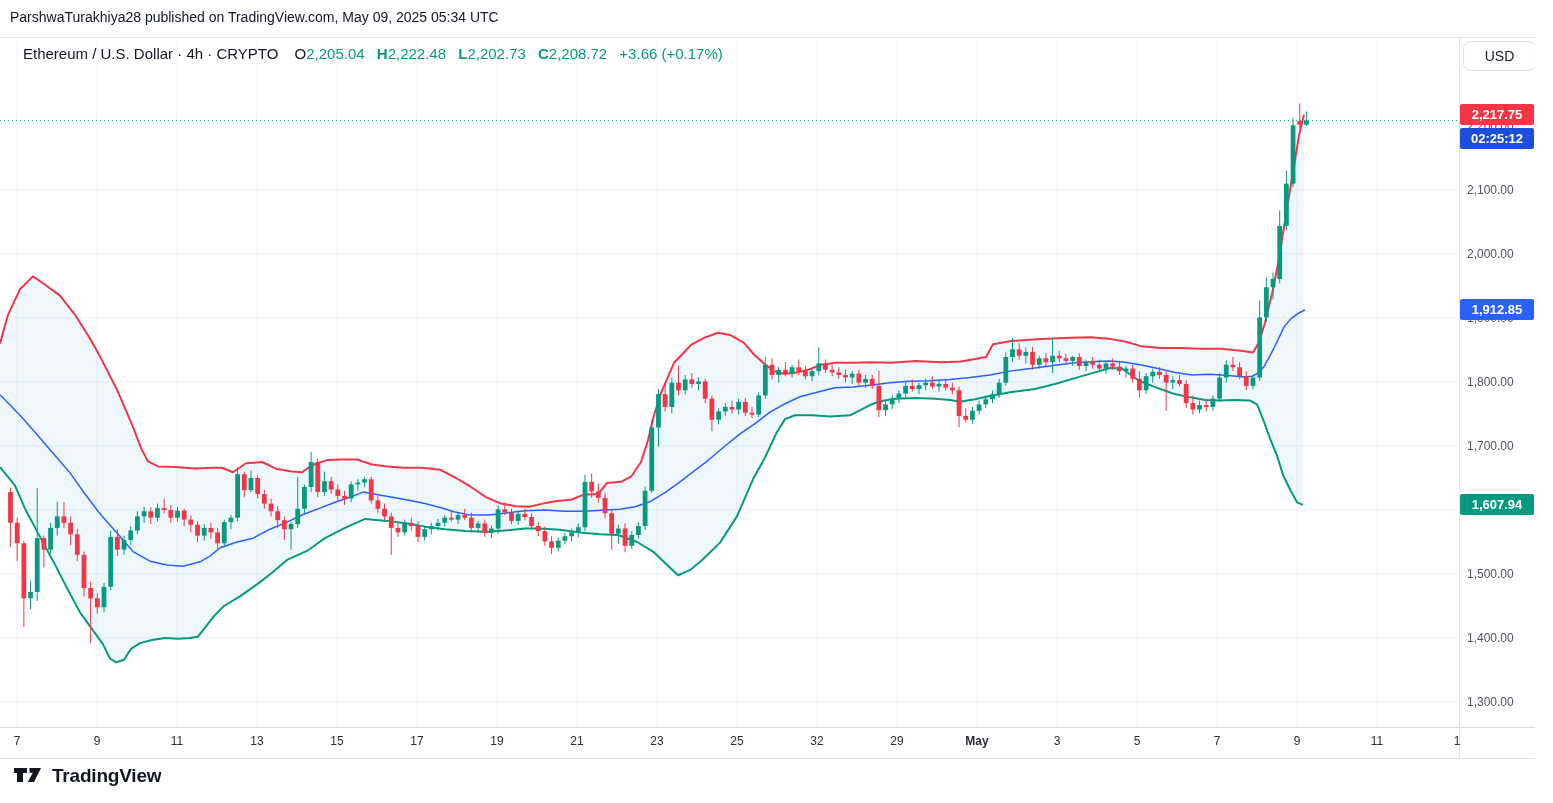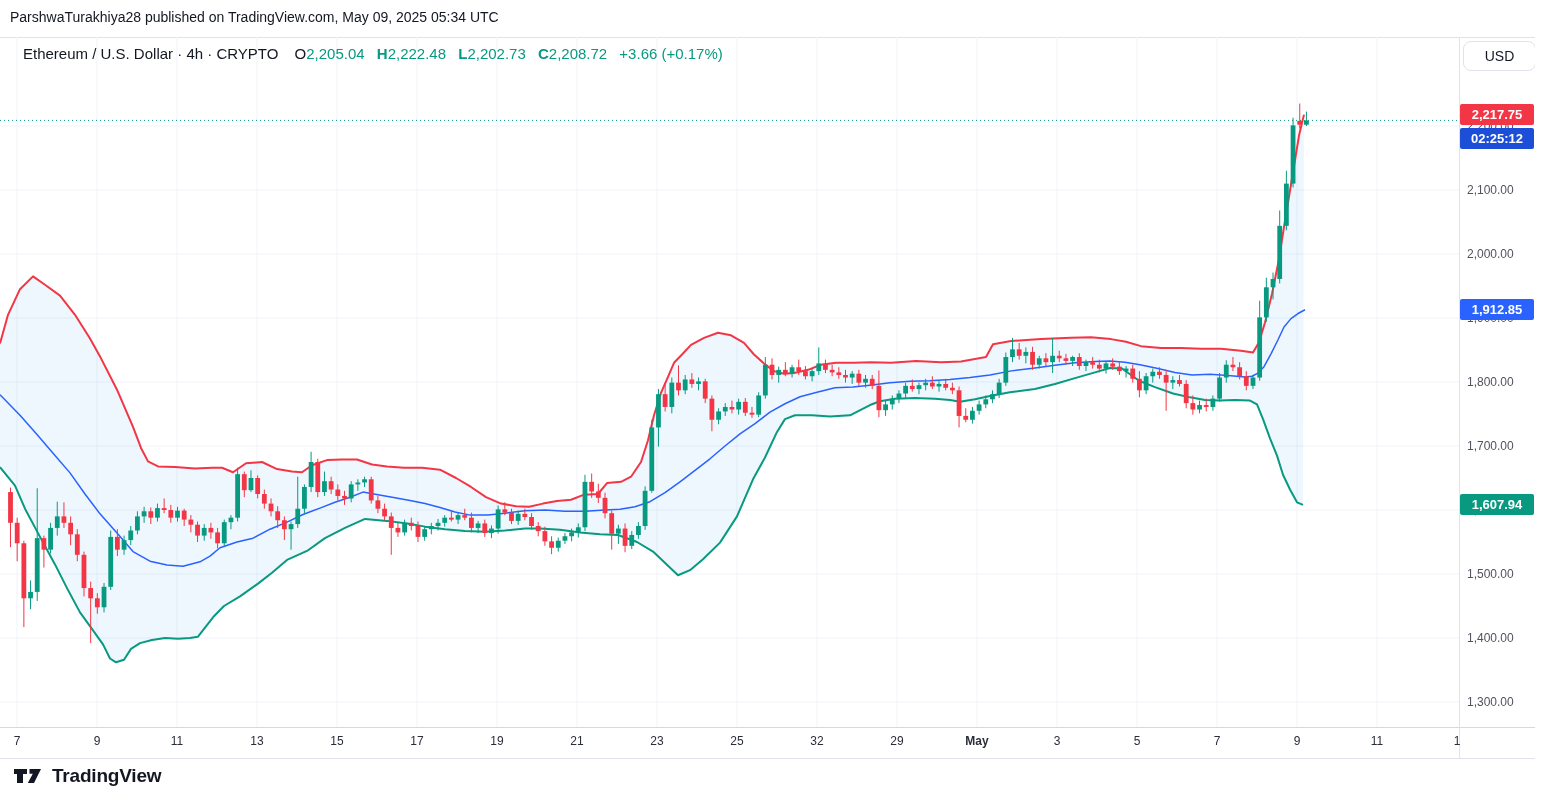--- a/index.html
+++ b/index.html
@@ -23,21 +23,21 @@
   .legend .ohlc b{font-weight:normal;color:#131722;}
   .legend .chg{color:#089981;margin-left:8px;margin-top:38px;}
   .usd-btn{position:absolute;left:1463px;top:41px;width:71px;height:28px;background:#fff;
            border:1px solid #e0e3eb;border-radius:8px;display:flex;align-items:center;
            justify-content:center;font-size:14px;color:#131722;cursor:pointer;z-index:6;}
   .ylab{position:absolute;left:1467px;font-size:12px;color:#50535e;height:14px;line-height:14px;z-index:1;}
   .badge{position:absolute;left:1460px;width:74px;height:21px;border-radius:2px;color:#fff;
          font-size:13px;font-weight:bold;display:flex;align-items:center;justify-content:center;z-index:5;}
   .xlab{position:absolute;top:734px;font-size:12px;color:#2a2e39;transform:translateX(-50%);z-index:2;}
   .xlab.bold{font-weight:bold;}
-  .tv-logo{position:absolute;left:13px;top:765px;display:flex;align-items:center;gap:9px;color:#131722;}
+  .tv-logo{position:absolute;left:13px;top:765px;display:flex;gap:9px;color:#131722;}
   .tv-logo .txt{font-size:19px;font-weight:600;letter-spacing:-0.2px;}
 </style>
 </head>
 <body>
 
 <div class="stage">
   <div class="attribution">ParshwaTurakhiya28 published on TradingView.com, May 09, 2025 05:34 UTC</div>
 
   <div class="line" id="frame-top"></div>
 

